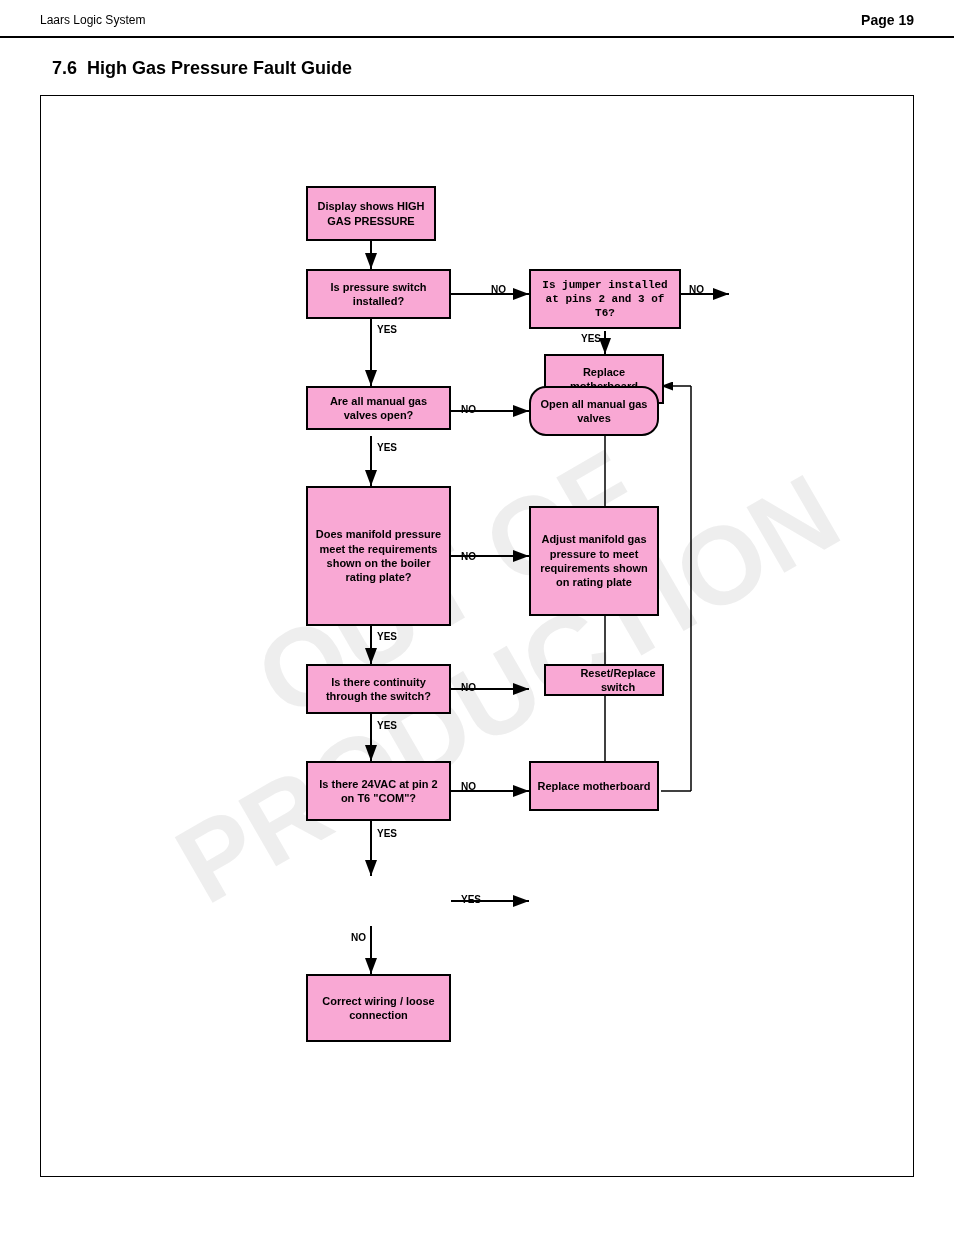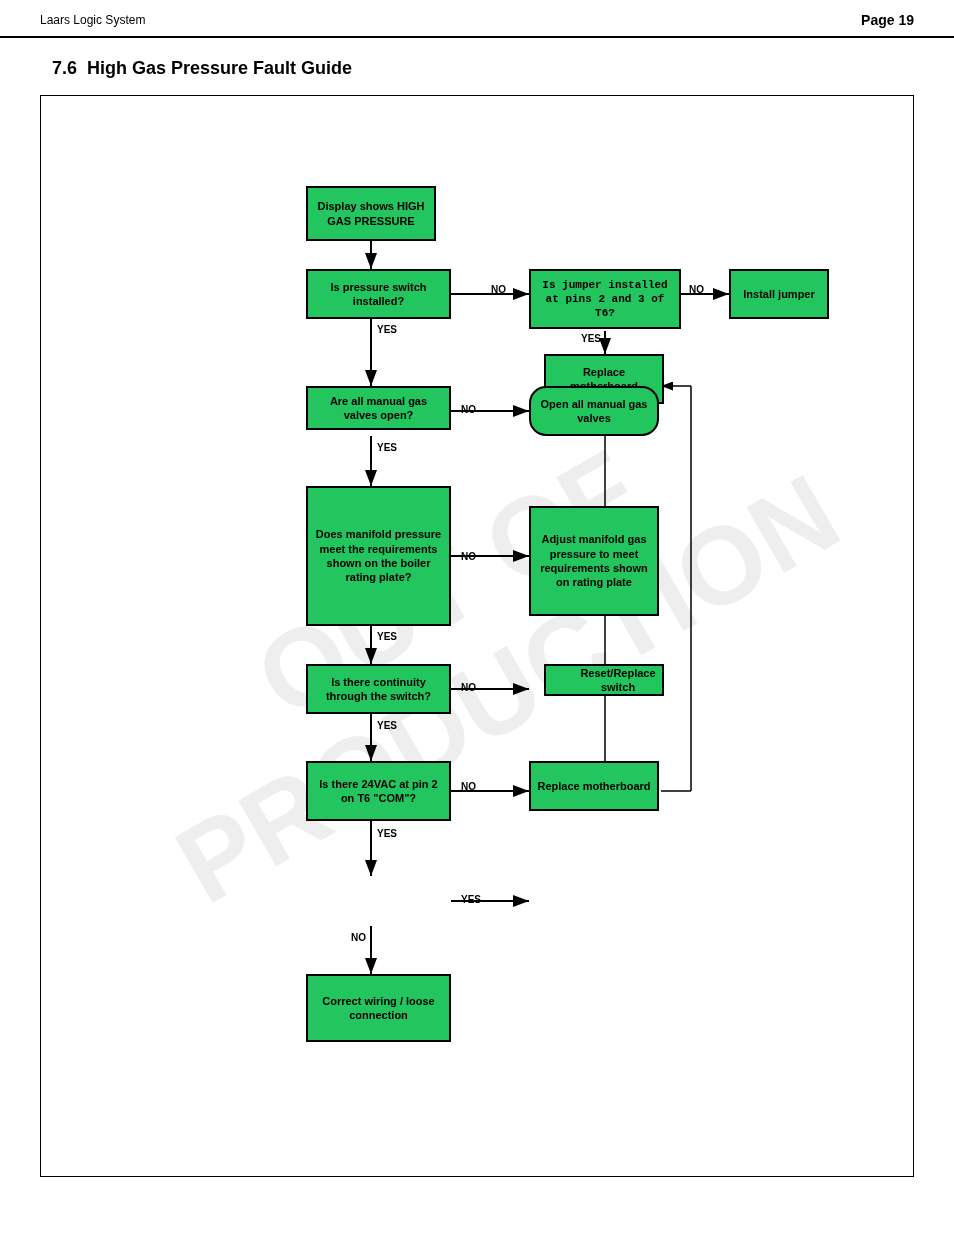--- a/index.html
+++ b/index.html
@@ -52,21 +52,21 @@
     }
     
     .flowchart {
       position: relative;
       width: 100%;
       height: 1020px;
     }
     .box {
       position: absolute;
       border: 2px solid #000;
-      background: #22c55e;
+      background: #f9a8d4;
       text-align: center;
       font-size: 11px;
       font-weight: bold;
       display: flex;
       align-items: center;
       justify-content: center;
       padding: 4px 6px;
       line-height: 1.3;
       z-index: 1;
     }
@@ -150,21 +150,20 @@
       <div class="box" style="left:245px; top:60px; width:130px; height:55px;">Display shows HIGH GAS PRESSURE</div>
 
       <div class="box" style="left:245px; top:143px; width:145px; height:50px;">Is pressure switch installed?</div>
 
       <div class="label" style="left:430px; top:158px;">NO</div>
 
       <div class="box" style="left:468px; top:143px; width:152px; height:60px;font-family:Liberation Mono, monospace;">Is jumper installed at pins 2 and 3 of T6?</div>
 
       <div class="label" style="left:628px; top:158px;">NO</div>
 
-      <div class="box" style="left:668px; top:143px; width:100px; height:50px;">Install jumper</div>
 
       <div class="label" style="left:520px; top:207px;">YES</div>
 
       <div class="box" style="left:483px; top:228px; width:120px; height:50px;">Replace motherboard</div>
 
       <div class="label" style="left:316px; top:198px;">YES</div>
 
       <div class="box" style="left:245px; top:260px; width:145px; height:44px;">Are all manual gas valves open?</div>
 
       <div class="label" style="left:400px; top:278px;">NO</div>

